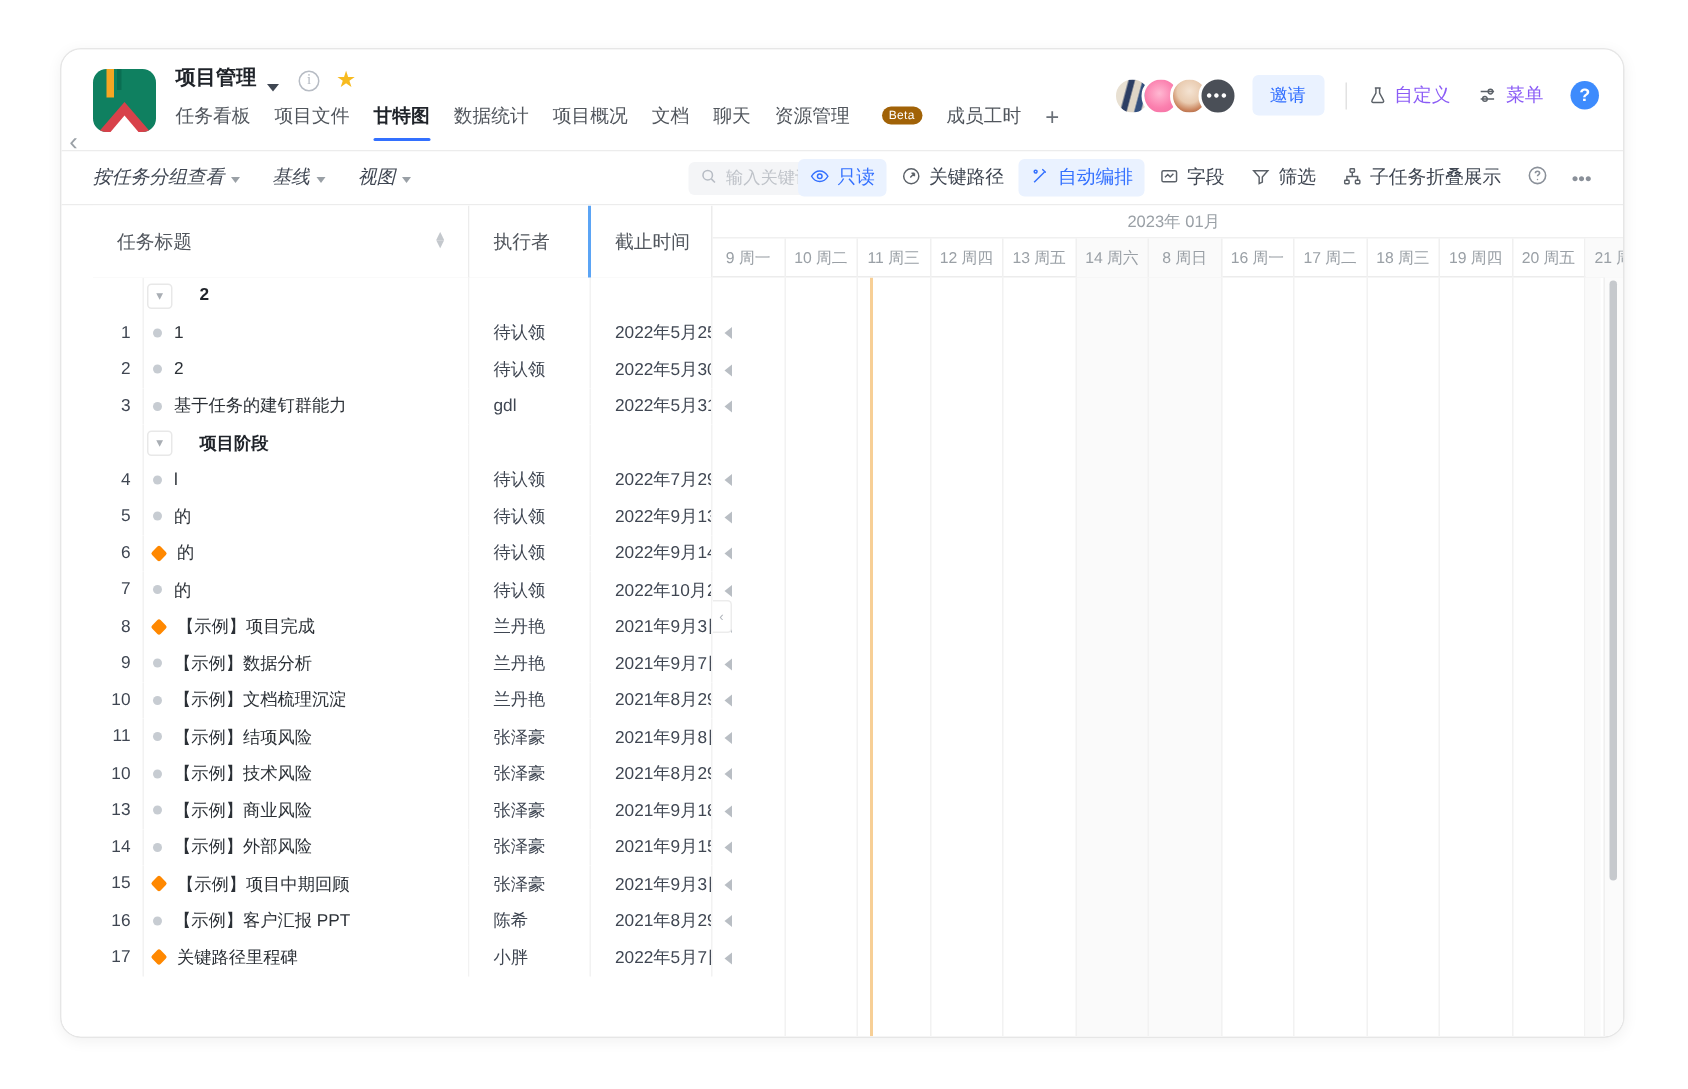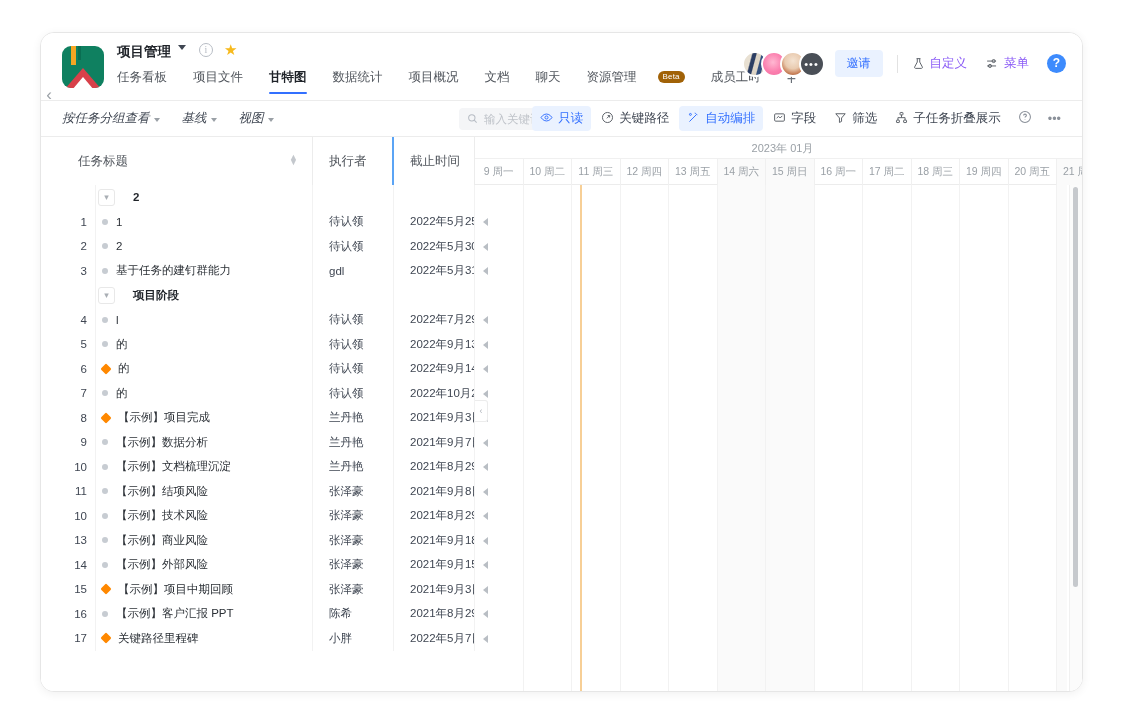--- a/index.html
+++ b/index.html
@@ -46,31 +46,31 @@
     position:absolute; left:50%; bottom:-2px; transform:translateX(-50%);
     width:0; height:0; border-left:19px solid transparent;
     border-right:19px solid transparent; border-bottom:22px solid #d8414a;
   }
   .logo .mtn2 {
     position:absolute; left:50%; bottom:-2px; transform:translateX(-50%);
     width:0; height:0; border-left:11px solid transparent;
     border-right:11px solid transparent; border-bottom:13px solid #ffffff;
   }
 
-  .proj-title-row { position: absolute; left: 76px; top: 10px; display: flex; align-items: flex-start; gap: 7px; }
+  .proj-title-row { position: absolute; left: 76px; top: 10px; display: flex; align-items: flex-end; gap: 7px; }
   .proj-title { font-size: 13.5px; font-weight: bold; color: #1f2329; }
   .caret-down { width:0;height:0;border-left:4px solid transparent;border-right:4px solid transparent;border-top:5px solid #3f4652; margin-top:2px; cursor:pointer;}
   .info-icon {
     width: 14px; height: 14px; border: 1px solid #b7bcc4; border-radius: 50%;
     color: #b7bcc4; font-size: 10px; line-height: 12px; text-align: center;
     font-family: "Liberation Serif", serif; margin-left: 6px; cursor: pointer;
   }
   .star-icon { color: #f7ba1e; font-size: 15px; margin-left: 4px; cursor: pointer; line-height: 14px;}
 
-  .tabs { position: absolute; left: 76px; top: 36px; display: flex; align-items: center; gap: 26px; }
+  .tabs { position: absolute; left: 76px; top: 36px; display: flex; align-items: center; gap: 16px; }
   .tab {
     font-size: 12.5px; color: #51565d; padding-bottom: 8px;
     position: relative; cursor: pointer; white-space: nowrap;
   }
   .tab.active { color: #1f2329; font-weight: bold; }
   .tab.active::after {
     content:""; position:absolute; left:0; right:0; bottom:0; height:2px; background:#3370ff; border-radius:2px;
   }
   .beta-badge {
     display:inline-block; background:#a16207; color:#fff; font-size:8px;
@@ -406,21 +406,21 @@
 
       <div class="timeline-head">
         <div class="tl-month">2023年 01月</div>
         <div class="tl-days" id="tl-days">
             <div class="tl-day">9 周一</div>
             <div class="tl-day">10 周二</div>
             <div class="tl-day">11 周三</div>
             <div class="tl-day">12 周四</div>
             <div class="tl-day">13 周五</div>
             <div class="tl-day weekend">14 周六</div>
-            <div class="tl-day weekend">15 周日</div>
+            <div class="tl-day weekend">8 周日</div>
             <div class="tl-day">16 周一</div>
             <div class="tl-day">17 周二</div>
             <div class="tl-day">18 周三</div>
             <div class="tl-day">19 周四</div>
             <div class="tl-day">20 周五</div>
             <div class="tl-day weekend">21 周六</div>
           </div>
       </div>
 
     </div>

